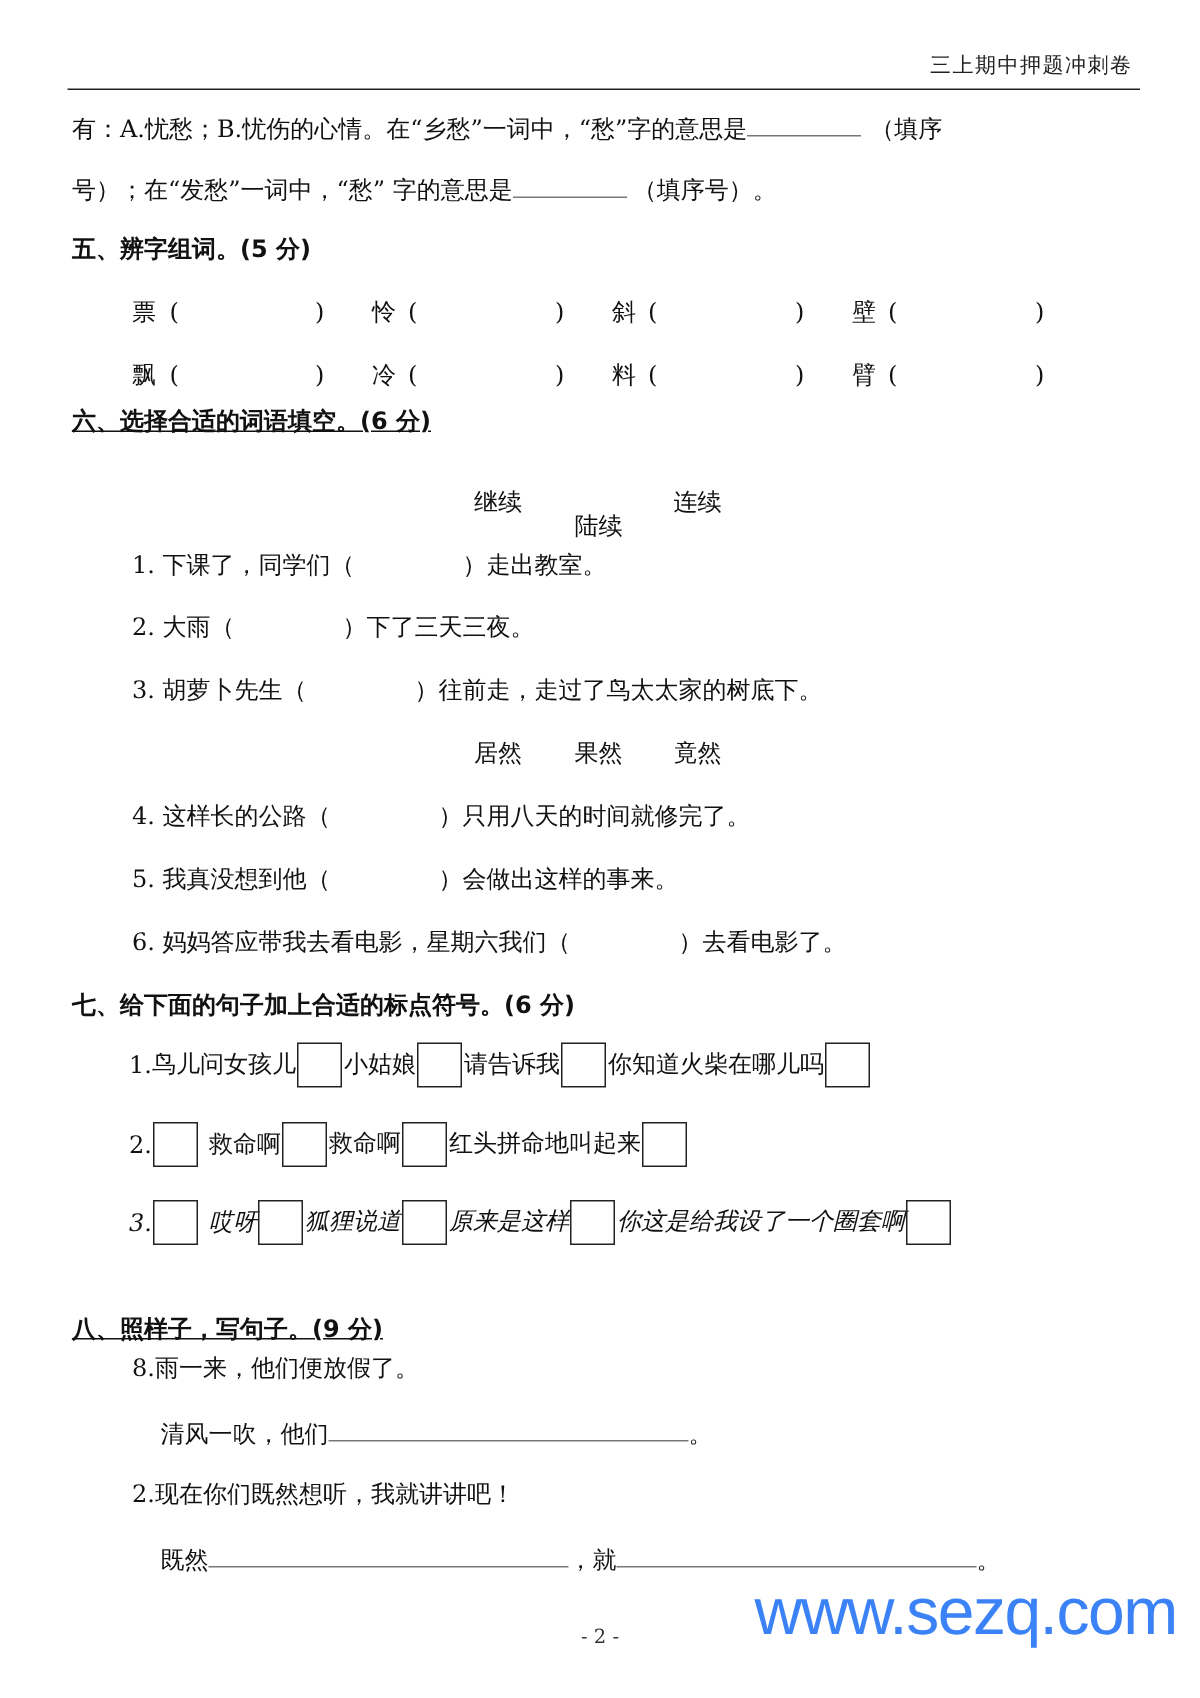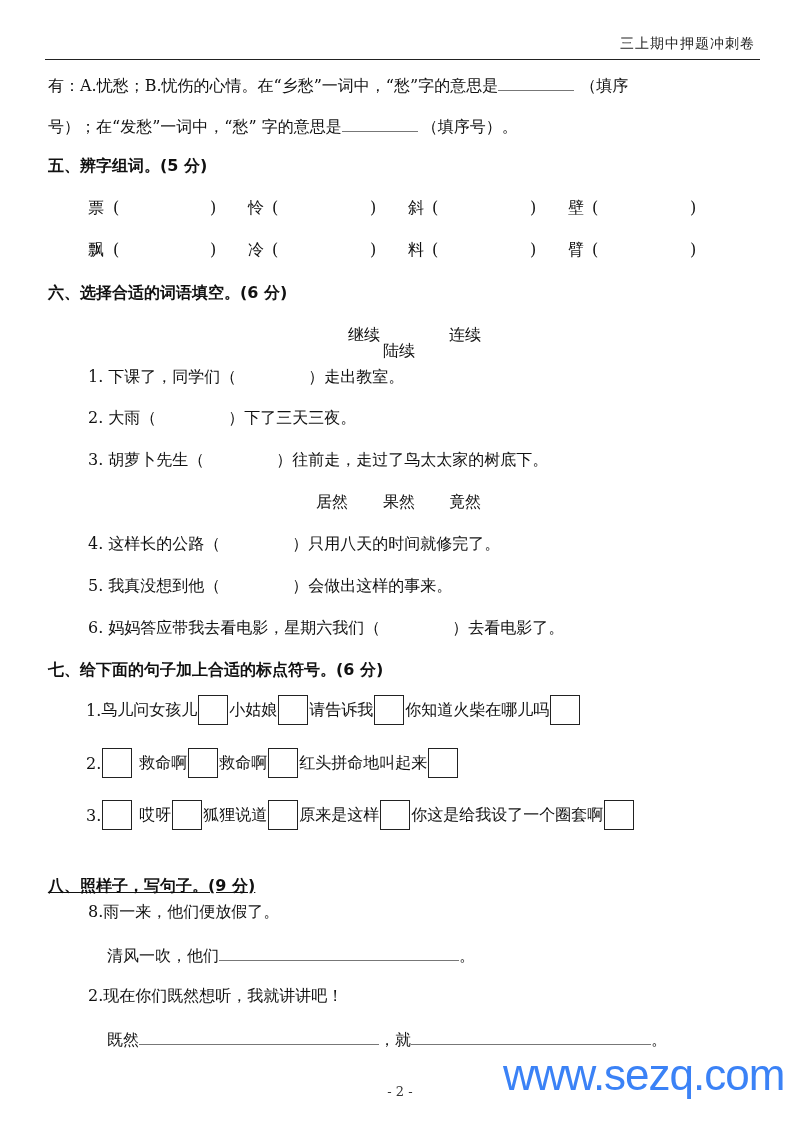--- a/index.html
+++ b/index.html
@@ -54,23 +54,23 @@
 <div class="abs item" style="left:248px; top:240px;">冷</div>
 <div class="abs item" style="left:272px; top:240px;">(</div>
 <div class="abs item" style="left:370px; top:240px;">)</div>
 <div class="abs item" style="left:408px; top:240px;">料</div>
 <div class="abs item" style="left:432px; top:240px;">(</div>
 <div class="abs item" style="left:530px; top:240px;">)</div>
 <div class="abs item" style="left:568px; top:240px;">臂</div>
 <div class="abs item" style="left:592px; top:240px;">(</div>
 <div class="abs item" style="left:690px; top:240px;">)</div>
 
-<div class="abs heading" style="left:48px; top:283px;">六、选择合适的词语填空。(6 分)</div>
+<div class="abs heading" style="left:48px; top:271px;text-decoration:underline;">六、选择合适的词语填空。(6 分)</div>
 
-<div class="abs item" style="left:316px; top:325px;margin-left:32px;">继续</div>
+<div class="abs item" style="left:316px; top:325px;">继续</div>
 <div class="abs item" style="left:383px; top:325px;margin-top:16px;">陆续</div>
 <div class="abs item" style="left:449px; top:325px;">连续</div>
 
 <div class="abs item" style="left:88px; top:367px;">
   <span>1.</span>
   <span>下课了，同学们（</span><span class="paren-gap" style="width:72px;"></span><span>）走出教室。</span>
 </div>
 <div class="abs item" style="left:88px; top:408px;">
   <span>2.</span>
   <span>大雨（</span><span class="paren-gap" style="width:72px;"></span><span>）下了三天三夜。</span>
@@ -100,21 +100,21 @@
 <div class="abs heading" style="left:48px; top:660px;">七、给下面的句子加上合适的标点符号。(6 分)</div>
 
 <div class="abs item" style="left:86px; top:695px;">
   <span class="t">1.</span><span class="t">鸟儿问女孩儿</span><span class="box"></span><span class="t">小姑娘</span><span class="box"></span><span class="t">请告诉我</span><span class="box"></span><span class="t">你知道火柴在哪儿吗</span><span class="box"></span>
 </div>
 
 <div class="abs item" style="left:86px; top:748px;">
   <span class="t">2.</span><span class="box"></span><span class="t" style="margin-left:6px;">救命啊</span><span class="box"></span><span class="t">救命啊</span><span class="box"></span><span class="t">红头拼命地叫起来</span><span class="box"></span>
 </div>
 
-<div class="abs item" style="left:86px; top:800px;">
+<div class="abs item" style="left:86px; top:800px;font-style:italic;">
   <span class="t">3.</span><span class="box"></span><span class="t" style="margin-left:6px;">哎呀</span><span class="box"></span><span class="t">狐狸说道</span><span class="box"></span><span class="t">原来是这样</span><span class="box"></span><span class="t">你这是给我设了一个圈套啊</span><span class="box"></span>
 </div>
 
 <div class="abs heading" style="left:48px; top:876px;text-decoration:underline;">八、照样子，写句子。(9 分)</div>
 
 <div class="abs item" style="left:88px; top:902px;">8.雨一来，他们便放假了。</div>
 <div class="abs item" style="left:107px; top:944px;">
   <span>清风一吹，他们</span><span class="blank" style="width:240px;"></span><span>。</span>
 </div>
 

